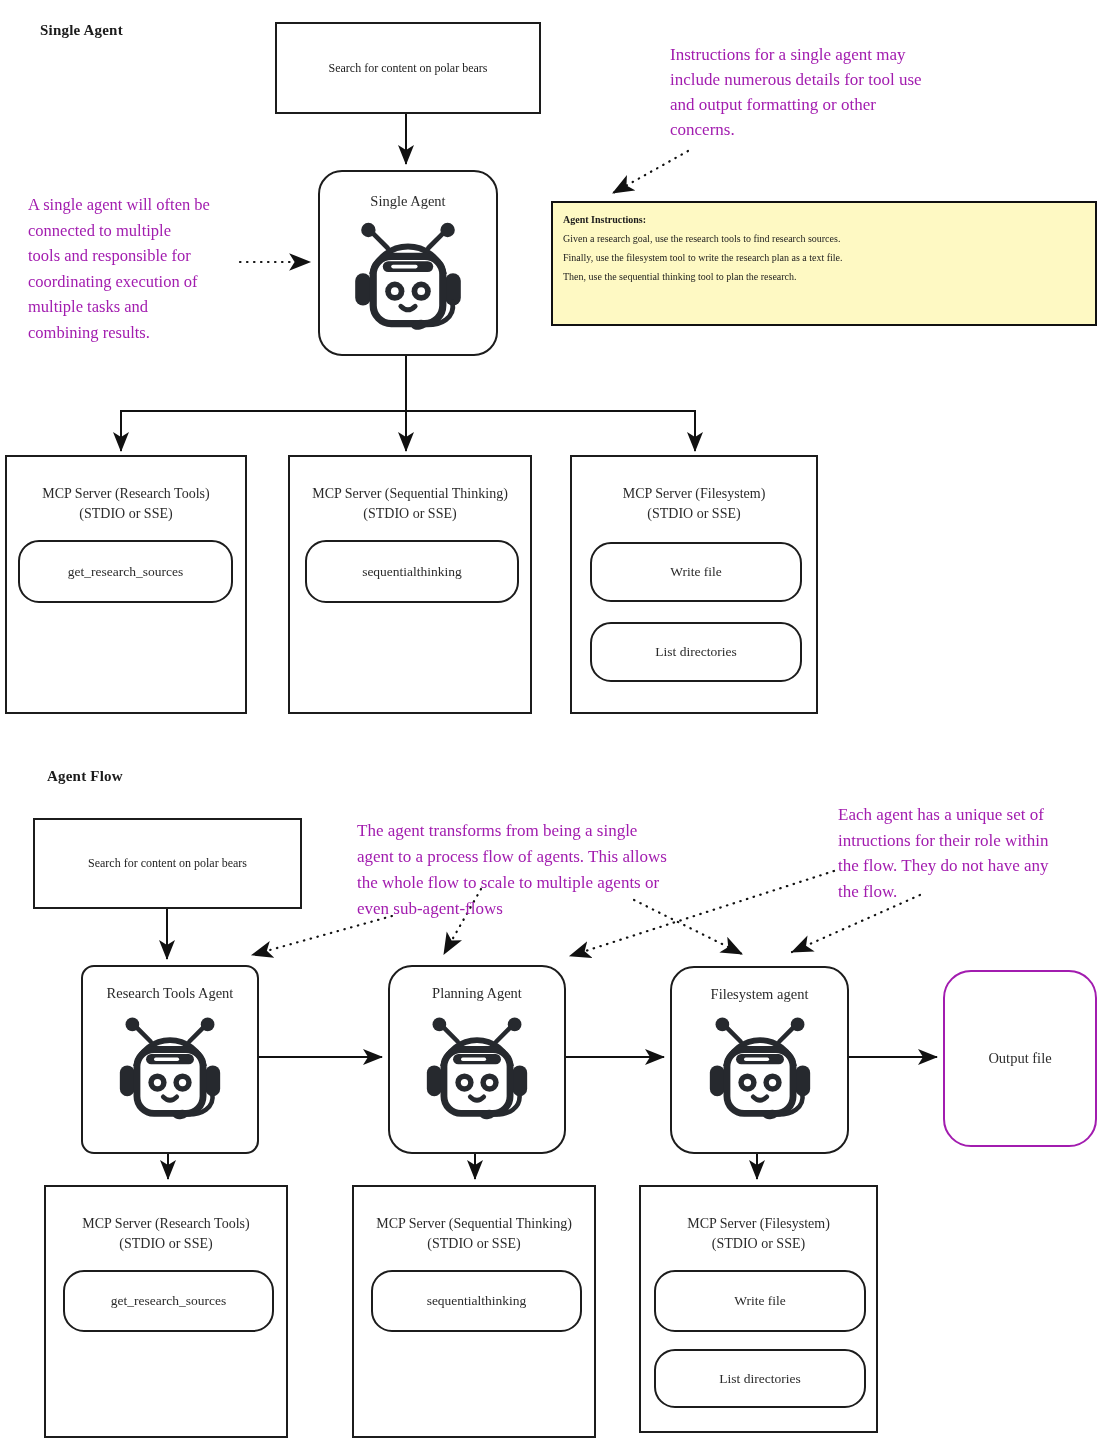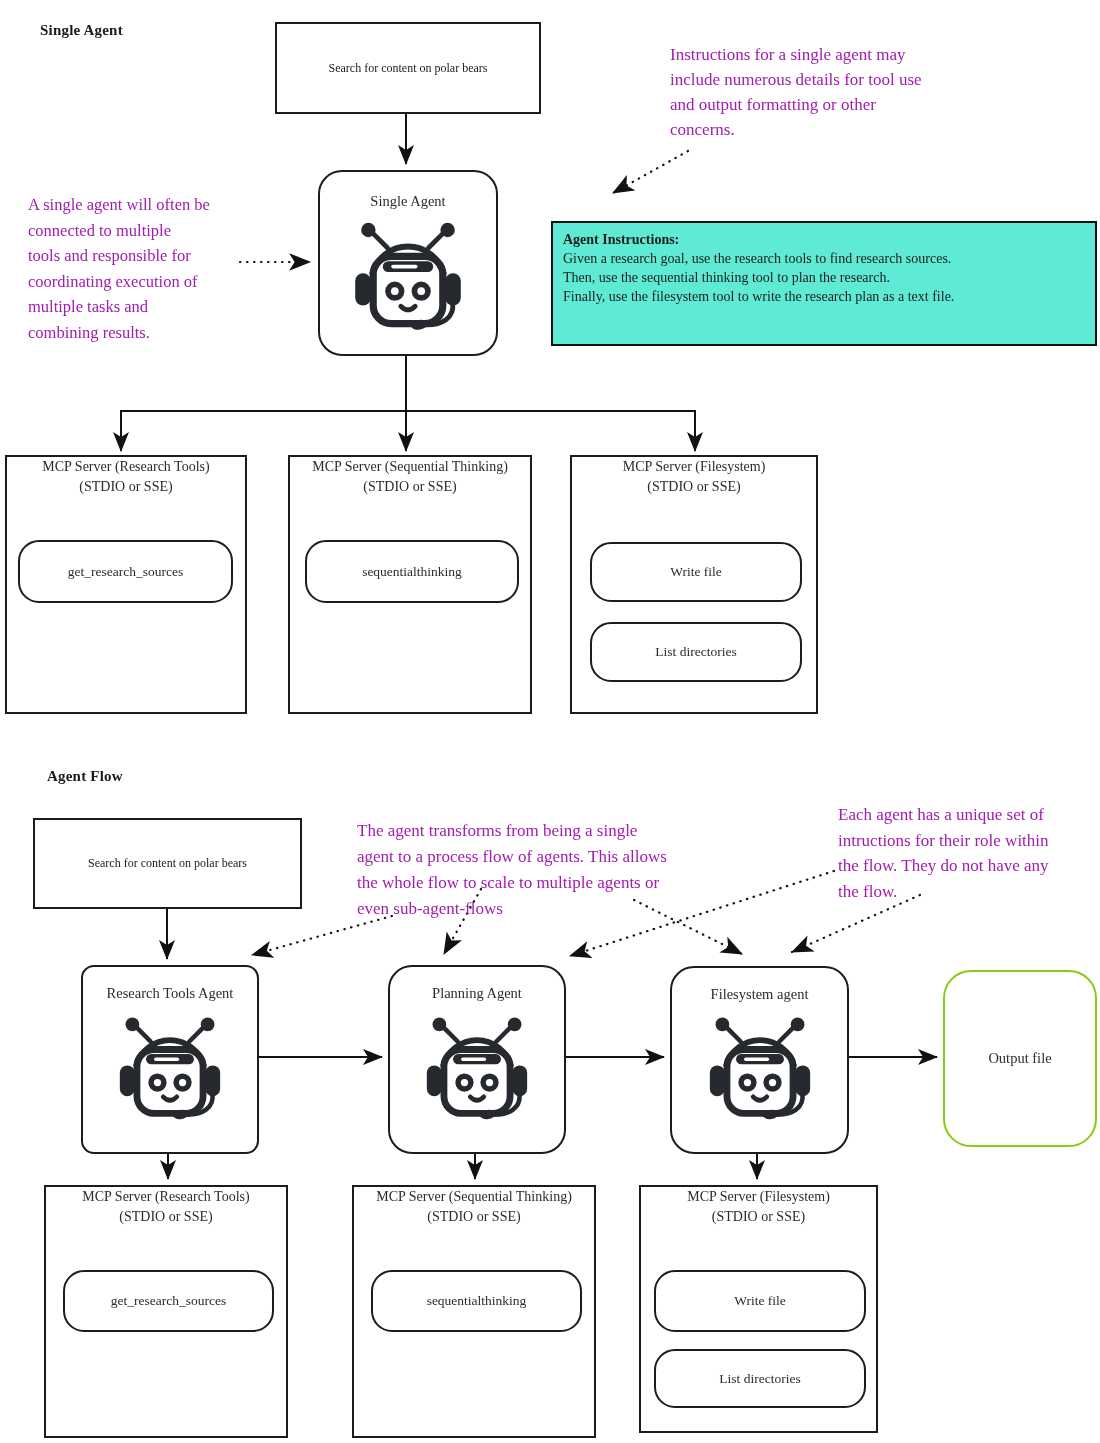--- a/index.html
+++ b/index.html
@@ -17,33 +17,33 @@
   .agent-card{
     border:2px solid #1c1c1c;border-radius:24px;background:#fff;
   }
   .agent-card .agent-label{
     position:absolute;left:0;right:0;text-align:center;font-size:14.5px;color:#2b2b2b;
   }
   .robot{position:absolute;}
   .note{font-size:17px;line-height:25px;color:#a21caf;}
   .note div{white-space:nowrap;}
   .instructions-box{
-    border:2px solid #111;background:#5eead4;font-size:14px;line-height:19px;
-    padding:7px 10px;box-sizing:border-box;margin-top:20px;
+    border:2px solid #111;background:#fef9c3;font-size:10px;line-height:19px;
+    padding:7px 10px;box-sizing:border-box;
   }
   .instructions-box .ib-title{font-weight:bold;}
   .server-box{border:2px solid #1c1c1c;background:#fff;box-sizing:border-box;}
-  .server-head{text-align:center;font-size:14px;line-height:20px;padding-top:0;color:#2b2b2b;}
+  .server-head{text-align:center;font-size:14px;line-height:20px;padding-top:27px;color:#2b2b2b;}
   .tool-box{
     position:absolute;border:2px solid #1c1c1c;border-radius:21px;background:#fff;
     display:flex;align-items:center;justify-content:center;font-size:13.5px;color:#2b2b2b;
     box-sizing:border-box;
   }
   .output-box{
-    border:2px solid #84cc16;border-radius:28px;background:#fff;display:flex;
+    border:2px solid #a21caf;border-radius:28px;background:#fff;display:flex;
     align-items:center;justify-content:center;font-size:14.5px;color:#2b2b2b;
   }
 </style>
 </head>
 <body>
 
 <div class="canvas">
 
   <svg width="0" height="0" style="position:absolute" aria-hidden="true">
     <defs>
@@ -125,22 +125,22 @@
   <div class="abs note" style="left:670px;top:42px;width:370px;">
     <div>Instructions for a single agent may</div>
     <div>include numerous details for tool use</div>
     <div>and output formatting or other</div>
     <div>concerns.</div>
   </div>
 
   <div class="abs instructions-box" style="left:551px;top:201px;width:546px;height:125px;">
     <div class="ib-title">Agent Instructions:</div>
     <div>Given a research goal, use the research tools to find research sources.</div>
+    <div>Finally, use the filesystem tool to write the research plan as a text file.</div>
     <div>Then, use the sequential thinking tool to plan the research.</div>
-    <div>Finally, use the filesystem tool to write the research plan as a text file.</div>
   </div>
 
   <div class="abs server-box" style="left:5px;top:455px;width:242px;height:259px;">
     <div class="server-head">
       <div>MCP Server (Research Tools)</div>
       <div>(STDIO or SSE)</div>
     </div>
     <div class="tool-box" style="left:11px;top:83px;width:215px;height:63px;">
       <span>get_research_sources</span>
     </div>

